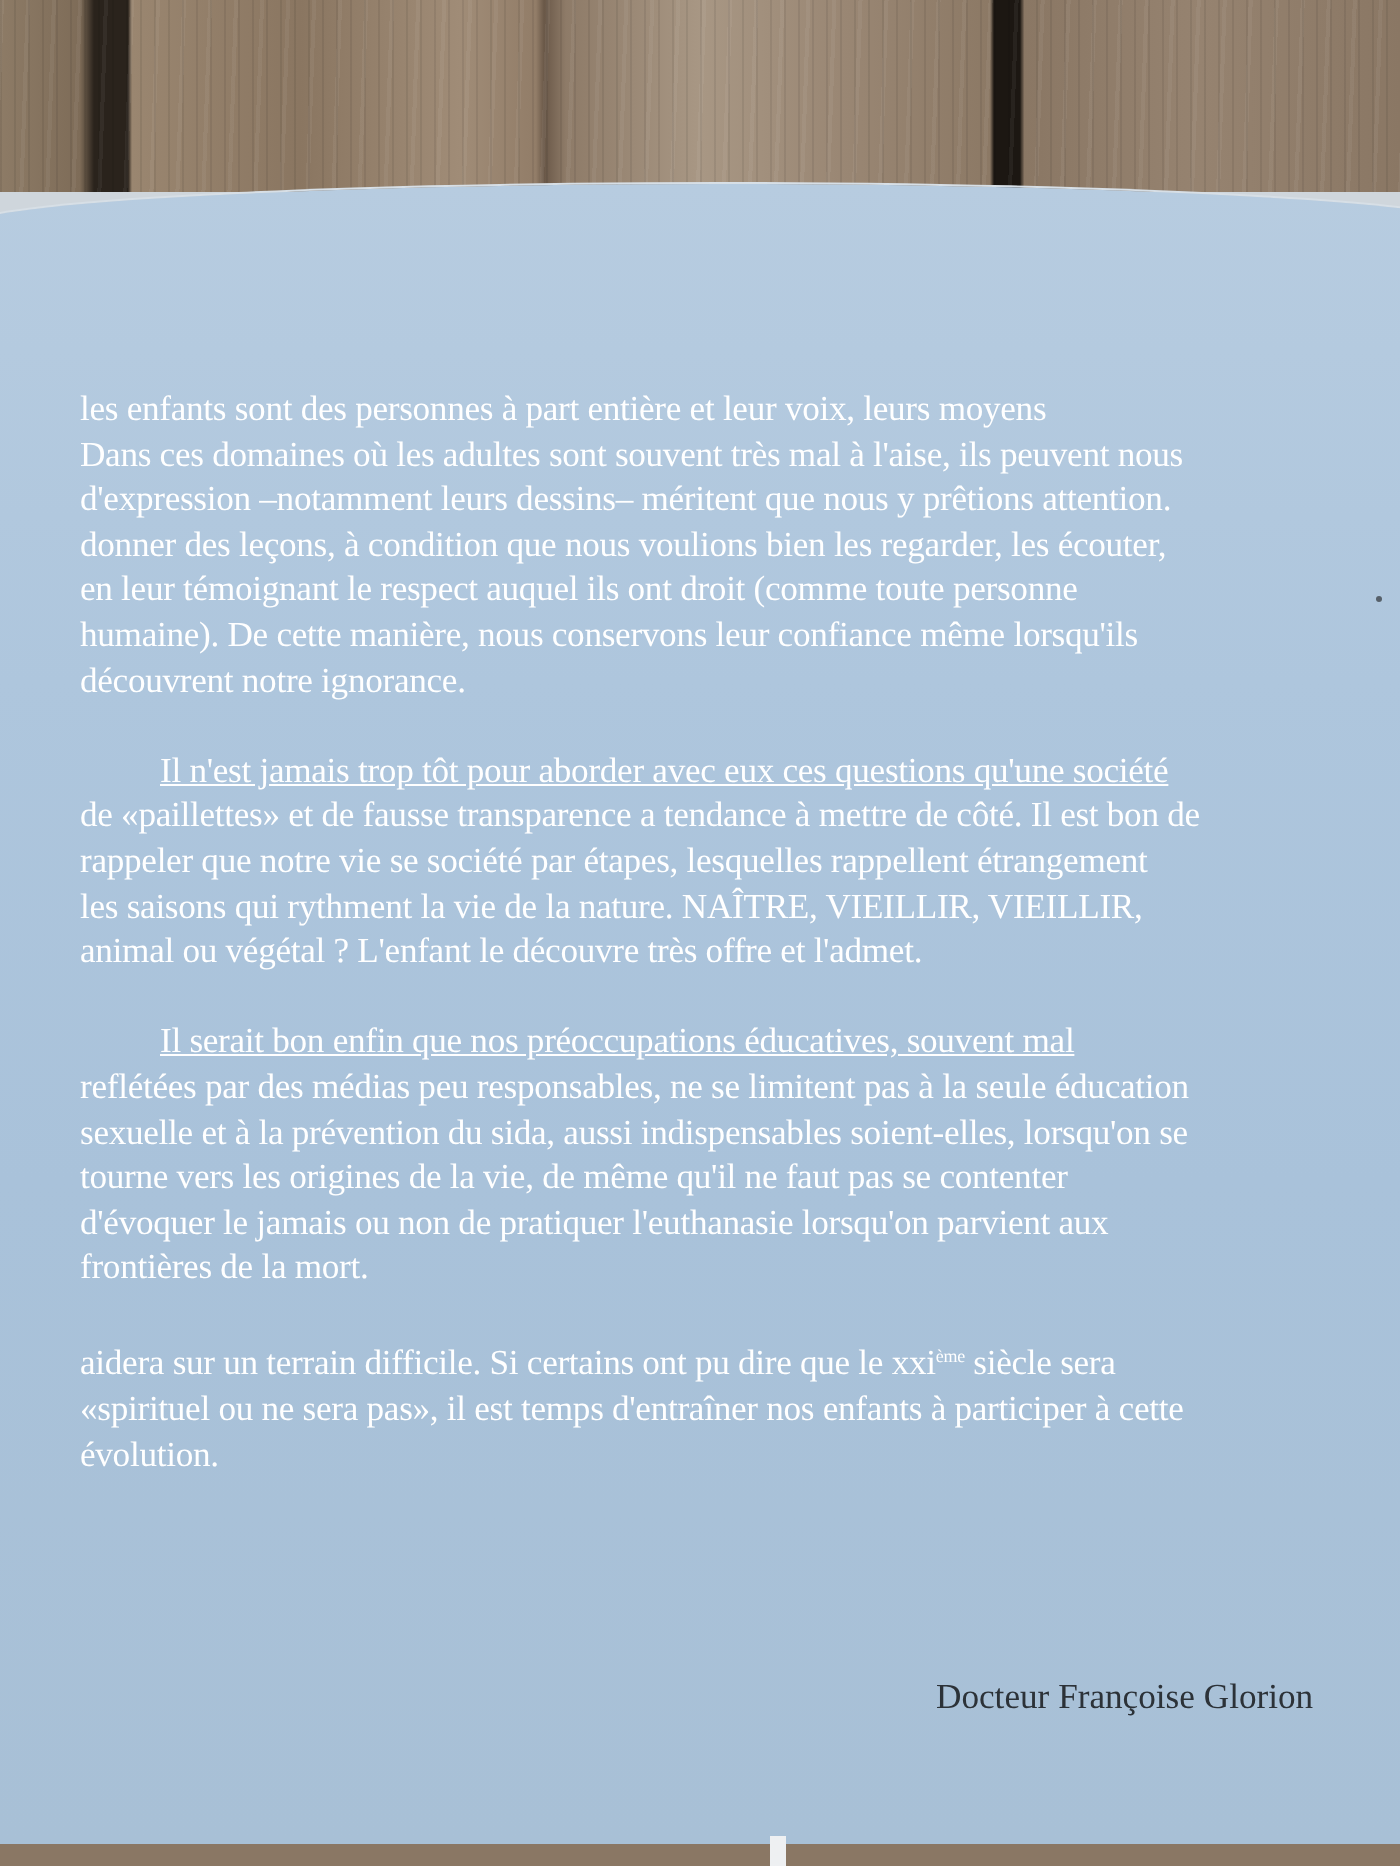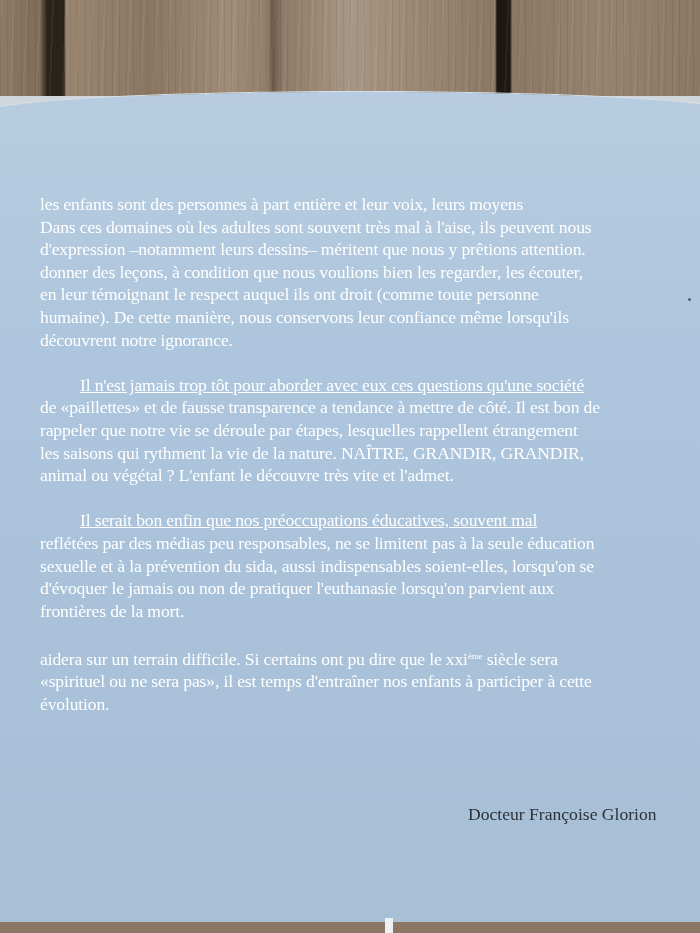--- a/index.html
+++ b/index.html
@@ -48,21 +48,21 @@
   .text {
     position:absolute; left:40px; top:193px; width:640px;
     color:#ffffff;
     font-size:17.6px; line-height:22.6px;
     letter-spacing:-0.15px;
   }
   .para { margin:0 0 22.6px 0; }
   .para p { margin:0; white-space:nowrap; }
   .para p.indent { padding-left:40px;text-decoration:underline; }
   .sig {
-    position:absolute; left:468px; top:804px;
+    position:absolute; left:468px; top:838px;
     color:#2c3238; font-size:17.6px; white-space:nowrap;
   }
   .sup { font-size:9px; vertical-align:6px;text-align:center; }
   .dot { position:absolute; width:3px; height:3px; background:#56606a; border-radius:50%; }
 </style>
 </head>
 <body>
 
 <div class="wood"></div>
 <div class="page-under"></div>
@@ -79,28 +79,29 @@
     <p>Dans ces domaines où les adultes sont souvent très mal à l'aise, ils peuvent nous</p>
     <p>d'expression –notamment leurs dessins– méritent que nous y prêtions attention.</p>
     <p>donner des leçons, à condition que nous voulions bien les regarder, les écouter,</p>
     <p>en leur témoignant le respect auquel ils ont droit (comme toute personne</p>
     <p>humaine). De cette manière, nous conservons leur confiance même lorsqu'ils</p>
     <p>découvrent notre ignorance.</p>
   </div>
   <div class="para">
     <p class="indent">Il n'est jamais trop tôt pour aborder avec eux ces questions qu'une société</p>
     <p>de «paillettes» et de fausse transparence a tendance à mettre de côté. Il est bon de</p>
-    <p>rappeler que notre vie se déroule par étapes, lesquelles rappellent étrangement</p>
-    <p>les saisons qui rythment la vie de la nature. NAÎTRE, GRANDIR, GRANDIR,</p>
-    <p>animal ou végétal ? L'enfant le découvre très vite et l'admet.</p>
+    <p>rappeler que notre vie se société par étapes, lesquelles rappellent étrangement</p>
+    <p>les saisons qui rythment la vie de la nature. NAÎTRE, VIEILLIR, VIEILLIR,</p>
+    <p>animal ou végétal ? L'enfant le découvre très offre et l'admet.</p>
   </div>
   <div class="para">
     <p class="indent">Il serait bon enfin que nos préoccupations éducatives, souvent mal</p>
     <p>reflétées par des médias peu responsables, ne se limitent pas à la seule éducation</p>
     <p>sexuelle et à la prévention du sida, aussi indispensables soient-elles, lorsqu'on se</p>
+    <p>tourne vers les origines de la vie, de même qu'il ne faut pas se contenter</p>
     <p>d'évoquer le jamais ou non de pratiquer l'euthanasie lorsqu'on parvient aux</p>
     <p>frontières de la mort.</p>
   </div>
   <div class="para">
     <p><span>aidera sur un terrain difficile. Si certains ont pu dire que le xxi</span><span class="sup">ème</span><span> siècle sera</span></p>
     <p>«spirituel ou ne sera pas», il est temps d'entraîner nos enfants à participer à cette</p>
     <p>évolution.</p>
   </div>
 </div>
 

